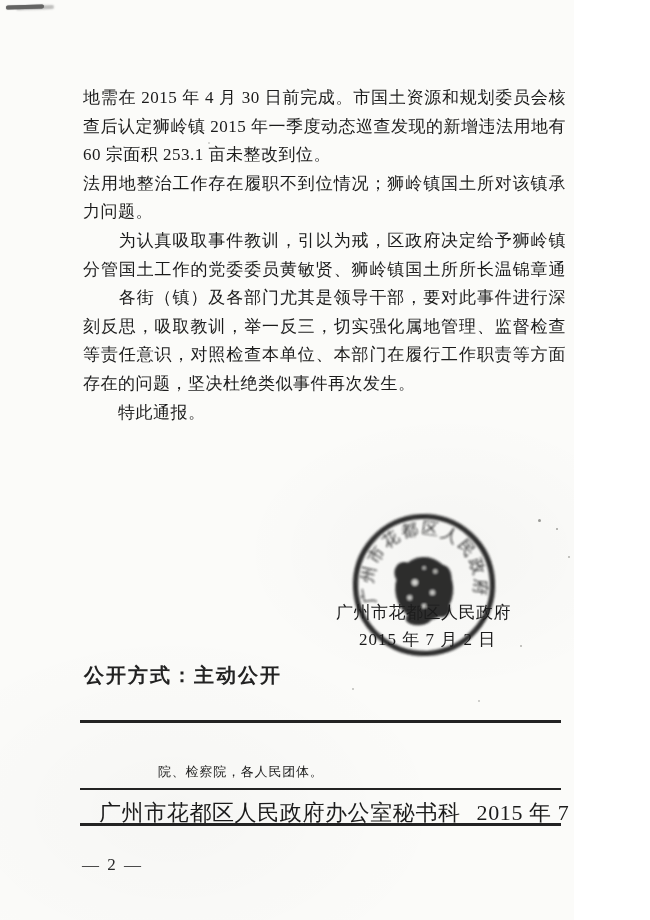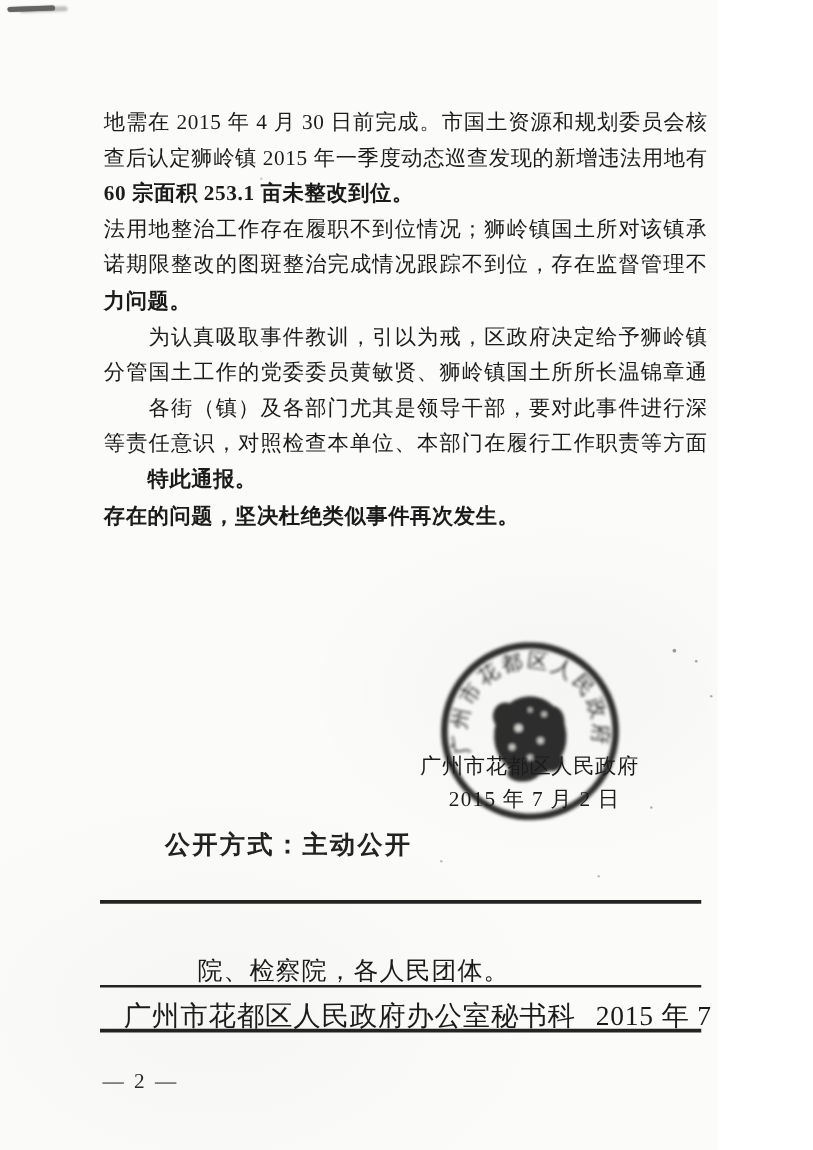--- a/index.html
+++ b/index.html
@@ -20,43 +20,42 @@
     box-shadow:0 0 1px #666, 10px 1px 2px rgba(90,90,90,.45);
     opacity:.85;
   }
   .bodytext{
     position:absolute;left:83px;top:84px;width:483px;
     font-size:17px;line-height:28.6px;letter-spacing:.5px;
   }
   .bline{
     height:28.6px;text-align:justify;text-align-last:justify;
   }
-  .bline.pe{text-align-last:left;font-weight:bold;}
+  .bline.pe{text-align-last:left;}
   .sig{
     position:absolute;left:336px;top:601px;width:172px;
     font-size:17px;letter-spacing:.5px;white-space:nowrap;
   }
   .sigdate{
     position:absolute;left:359px;top:628px;
     font-size:17px;letter-spacing:1px;white-space:nowrap;
   }
   .seal{position:absolute;left:337px;top:498px;opacity:.92;}
   .publicity{
     position:absolute;left:84px;top:662px;
     font-family:"Liberation Sans","DejaVu Sans",sans-serif;
     font-size:20px;letter-spacing:2px;font-weight:600;color:#222;
     white-space:nowrap;
-    margin-left:48px;
   }
   .rule{position:absolute;left:80px;width:481px;background:#232323;}
   .rule1{top:720px;height:2.5px;}
   .rule2{top:788px;height:2px;}
   .rule3{top:823px;height:2.5px;}
   .ccline1{position:absolute;left:102px;top:735px;font-size:17.5px;letter-spacing:.8px;white-space:nowrap;}
-  .ccline2{position:absolute;left:158px;top:763px;font-size:20px;letter-spacing:.8px;white-space:nowrap;}
+  .ccline2{position:absolute;left:158px;top:763px;font-size:13px;letter-spacing:.8px;white-space:nowrap;}
   .issuer{position:absolute;left:99px;top:798px;font-size:22px;letter-spacing:.6px;white-space:nowrap;text-align:center;}
   .issuer .gap{display:inline-block;width:16px;}
   .pagenum{position:absolute;left:82px;top:855px;font-size:17px;letter-spacing:2px;color:#2a2a2a;white-space:nowrap;}
   .speck{position:absolute;border-radius:50%;}
   .s1{left:538px;top:519px;width:3px;height:3px;background:#9a9a96;}
   .s2{left:568px;top:556px;width:2px;height:2px;background:#b0b0ac;}
   .s3{left:596px;top:483px;width:2px;height:3px;background:#a8a8a4;}
   .s4{left:618px;top:598px;width:3px;height:2px;background:#b4b4b0;}
   .s5{left:520px;top:645px;width:2px;height:2px;background:#b0b0ac;}
   .s6{left:352px;top:688px;width:2px;height:2px;background:#bcbcb8;}
@@ -70,28 +69,28 @@
 
 <div class="page">
 
   <div class="smudge"></div>
 
   <div class="bodytext">
     <div class="bline">地需在 2015 年 4 月 30 日前完成。市国土资源和规划委员会核</div>
     <div class="bline">查后认定狮岭镇 2015 年一季度动态巡查发现的新增违法用地有</div>
     <div class="bline pe">60 宗面积 253.1 亩未整改到位。</div>
     <div class="bline">法用地整治工作存在履职不到位情况；狮岭镇国土所对该镇承</div>
-    <div class="bline">诺期限整改的图斑整治完成情况跟踪不到位，存在监督管理不</div>
     <div class="bline pe">力问题。</div>
     <div class="bline">　　为认真吸取事件教训，引以为戒，区政府决定给予狮岭镇</div>
     <div class="bline">分管国土工作的党委委员黄敏贤、狮岭镇国土所所长温锦章通</div>
     <div class="bline">　　各街（镇）及各部门尤其是领导干部，要对此事件进行深</div>
+    <div class="bline">刻反思，吸取教训，举一反三，切实强化属地管理、监督检查</div>
     <div class="bline">等责任意识，对照检查本单位、本部门在履行工作职责等方面</div>
+    <div class="bline pe">存在的问题，坚决杜绝类似事件再次发生。</div>
     <div class="bline pe">　　特此通报。</div>
-    <div class="bline pe">存在的问题，坚决杜绝类似事件再次发生。</div>
   </div>
 
   <div class="sig">广州市花都区人民政府</div>
   <div class="sigdate">2015 年 7 月 2 日</div>
 
   <svg class="seal" width="174" height="174" viewBox="0 0 174 174">
     <defs>
       <filter id="inkblur" x="-20%" y="-20%" width="140%" height="140%">
         <feGaussianBlur stdDeviation="1.1"></feGaussianBlur>
       </filter>

